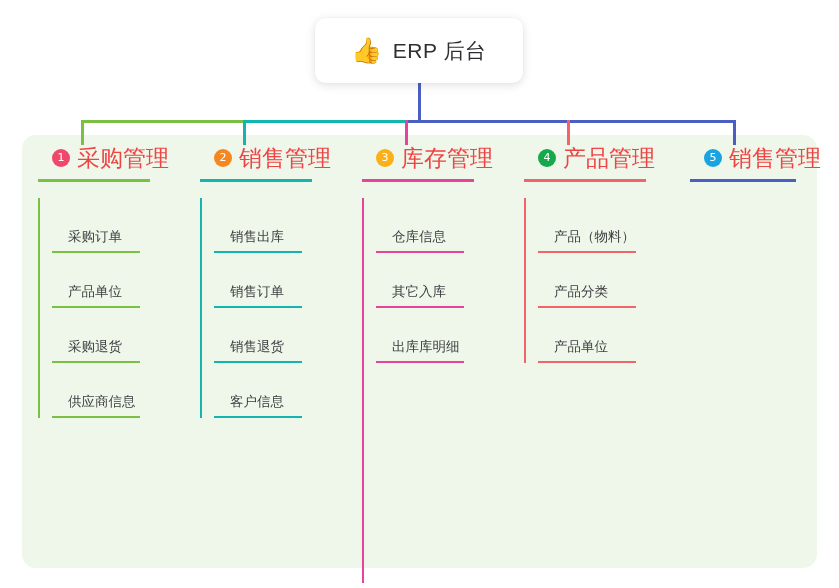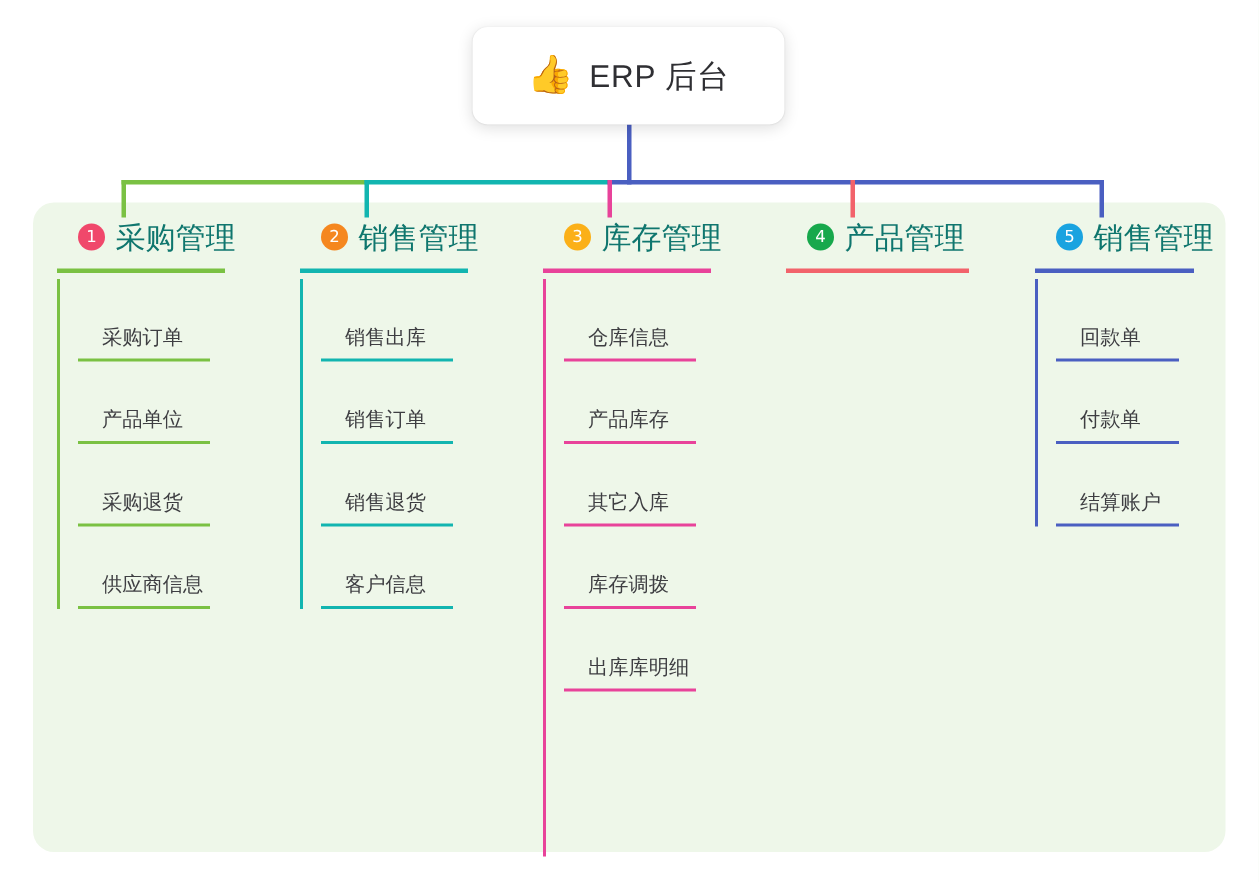--- a/index.html
+++ b/index.html
@@ -81,33 +81,33 @@
     height: 18px;
     border-radius: 50%;
     color: #ffffff;
     font-size: 11px;
     line-height: 18px;
     text-align: center;
     flex: 0 0 auto;
     font-family: "DejaVu Sans", sans-serif;
   }
   .col-title {
-    font-size: 20px;
-    color: #0f766e;
+    font-size: 23px;
+    color: #ef4444;
     white-space: nowrap;
   }
   .head-rule {
     height: 3px;
     width: 112px;
     margin: 8px 0 0 0;
   }
 
   .items {
     position: relative;
-    margin-top: 4px;
+    margin-top: 16px;
     padding-left: 14px;
   }
   .spine {
     position: absolute;
     left: 0px;
     top: 0;
     width: 2px;
   }
   .item {
     position: relative;
@@ -211,59 +211,51 @@
         <span class="col-title">库存管理</span>
       </div>
       <div class="head-rule" style="background: rgb(232, 67, 154); width: 112px;"></div>
       <div class="items">
         <div class="spine" style="background: rgb(232, 67, 154); height: 385px;"></div>
         <div class="item">
           <span class="item-label">仓库信息</span>
           <div class="item-rule" style="background: rgb(232, 67, 154); width: 88px;"></div>
         </div>
         <div class="item">
-          <span class="item-label">产品库存</span>
-          <div class="item-rule" style="background: rgb(232, 67, 154); width: 88px;"></div>
-        </div>
-        <div class="item">
           <span class="item-label">其它入库</span>
           <div class="item-rule" style="background: rgb(232, 67, 154); width: 88px;"></div>
         </div>
         <div class="item">
-          <span class="item-label">库存调拨</span>
-          <div class="item-rule" style="background: rgb(232, 67, 154); width: 88px;"></div>
-        </div>
-        <div class="item">
           <span class="item-label">出库库明细</span>
           <div class="item-rule" style="background: rgb(232, 67, 154); width: 88px;"></div>
         </div>
       </div>
     </div>
     <div class="column" style="left: 524px;">
       <div class="col-head">
         <span class="badge" style="background: rgb(23, 168, 76);">4</span>
         <span class="col-title">产品管理</span>
       </div>
       <div class="head-rule" style="background: rgb(242, 99, 107); width: 122px;"></div>
+      <div class="items">
+        <div class="spine" style="background: rgb(242, 99, 107); height: 165px;"></div>
+        <div class="item">
+          <span class="item-label">产品（物料）</span>
+          <div class="item-rule" style="background: rgb(242, 99, 107); width: 98px;"></div>
+        </div>
+        <div class="item">
+          <span class="item-label">产品分类</span>
+          <div class="item-rule" style="background: rgb(242, 99, 107); width: 98px;"></div>
+        </div>
+        <div class="item">
+          <span class="item-label">产品单位</span>
+          <div class="item-rule" style="background: rgb(242, 99, 107); width: 98px;"></div>
+        </div>
+      </div>
     </div>
     <div class="column" style="left: 690px;">
       <div class="col-head">
         <span class="badge" style="background: rgb(25, 163, 224);">5</span>
         <span class="col-title">销售管理</span>
       </div>
       <div class="head-rule" style="background: rgb(74, 95, 193); width: 106px;"></div>
-      <div class="items">
-        <div class="spine" style="background: rgb(74, 95, 193); height: 165px;"></div>
-        <div class="item">
-          <span class="item-label">回款单</span>
-          <div class="item-rule" style="background: rgb(74, 95, 193); width: 82px;"></div>
-        </div>
-        <div class="item">
-          <span class="item-label">付款单</span>
-          <div class="item-rule" style="background: rgb(74, 95, 193); width: 82px;"></div>
-        </div>
-        <div class="item">
-          <span class="item-label">结算账户</span>
-          <div class="item-rule" style="background: rgb(74, 95, 193); width: 82px;"></div>
-        </div>
-      </div>
     </div>
   </div>
 
 </body></html>

